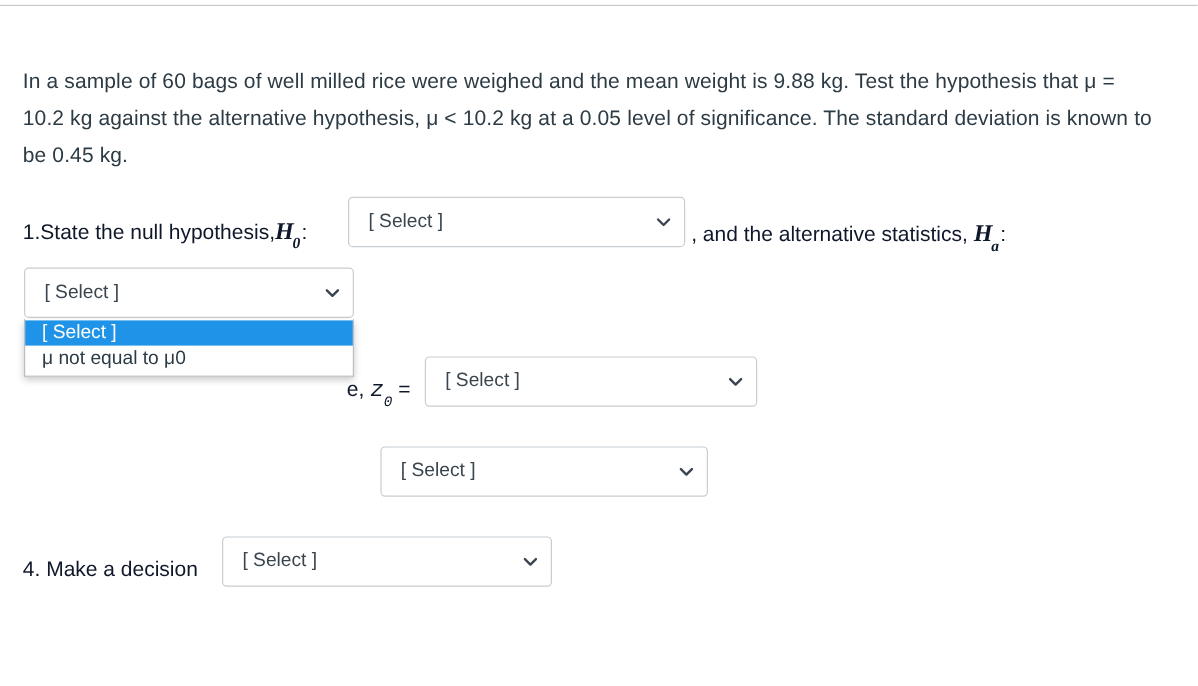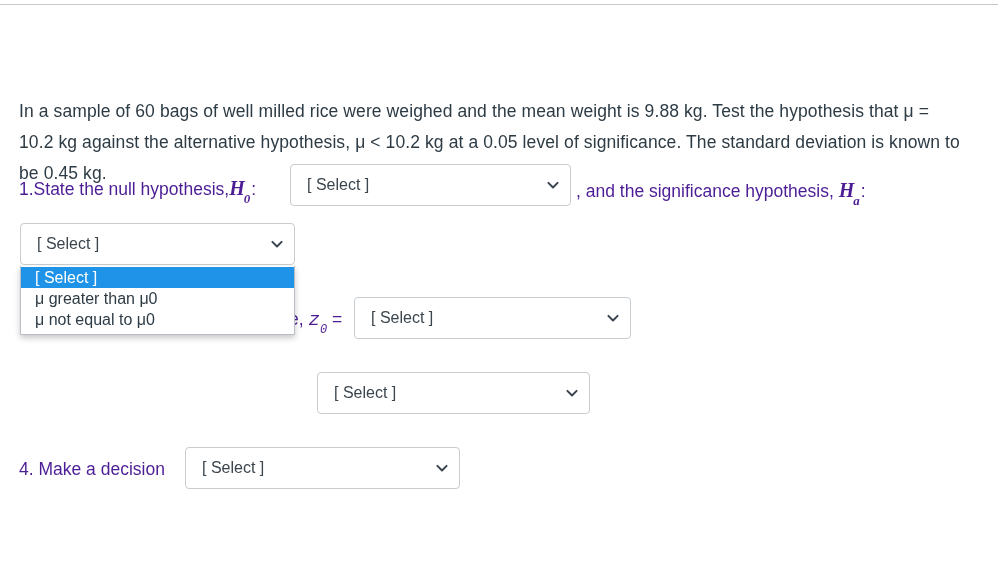--- a/index.html
+++ b/index.html
@@ -38,21 +38,20 @@
   
   .problem {
     position: absolute;
     left: 19px;
     top: 52px;
     width: 945px;
     font-size: 17.5px;
     line-height: 31px;
     color: #2d3b45;
     letter-spacing: 0.1px;
-    margin-top: 44px;
   }
 
   
   .select-box {
     position: absolute;
     box-sizing: border-box;
     background: #ffffff;
     border: 1px solid #c7cdd1;
     border-radius: 4px;
     display: flex;
@@ -72,22 +71,22 @@
     height: 14px;
     margin-left: 8px;
     display: block;
   }
   .chev svg { display: block; }
 
   
   .lbl {
     position: absolute;
     font-size: 17.5px;
-    line-height: 24px;
-    color: #4c1d95;
+    line-height: 34px;
+    color: #0f172a;
     white-space: nowrap;
   }
   .math {
     font-family: "Liberation Serif", serif;
     font-style: italic;
     font-size: 20px;
     font-weight: 700;
   }
   .math .sub {
     font-size: 13px;
@@ -183,21 +182,21 @@
   <div class="select-box" id="select-null">
     <span class="sel-text">[ Select ]</span>
     <span class="chev">
       <svg viewBox="0 0 14 14" width="14" height="14" aria-hidden="true">
         <path d="M2.4 4.9 L7 9.5 L11.6 4.9" fill="none" stroke="#3b4551" stroke-width="2" stroke-linecap="round" stroke-linejoin="round"></path>
       </svg>
     </span>
   </div>
 
   <div class="lbl" id="row1-tail">
-    <span>, and the significance hypothesis, </span><span class="math"><span>H</span><span class="sub">a</span></span><span>:</span>
+    <span>, and the alternative statistics, </span><span class="math"><span>H</span><span class="sub">a</span></span><span>:</span>
   </div>
 
   <div class="lbl" id="row2-label">
     <span>e, </span><span class="math-z"><span>z</span><span class="sub">0</span></span><span> =</span>
   </div>
 
   <div class="select-box" id="select-rejection">
     <span class="sel-text">[ Select ]</span>
     <span class="chev">
       <svg viewBox="0 0 14 14" width="14" height="14" aria-hidden="true">
@@ -231,17 +230,16 @@
     <span class="sel-text">[ Select ]</span>
     <span class="chev">
       <svg viewBox="0 0 14 14" width="14" height="14" aria-hidden="true">
         <path d="M2.4 4.9 L7 9.5 L11.6 4.9" fill="none" stroke="#3b4551" stroke-width="2" stroke-linecap="round" stroke-linejoin="round"></path>
       </svg>
     </span>
   </div>
 
   <div class="option-list" id="alt-option-list">
     <div class="option selected">[ Select ]</div>
-    <div class="option">μ greater than μ0</div>
     <div class="option">μ not equal to μ0</div>
   </div>
 
 </div>
 
 </body></html>

